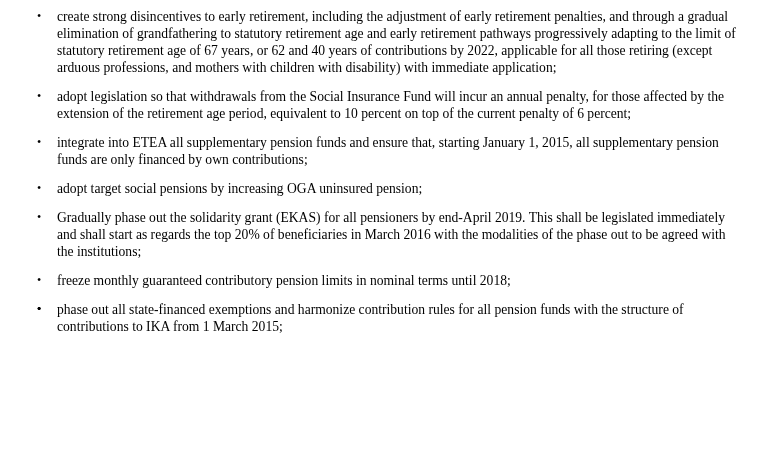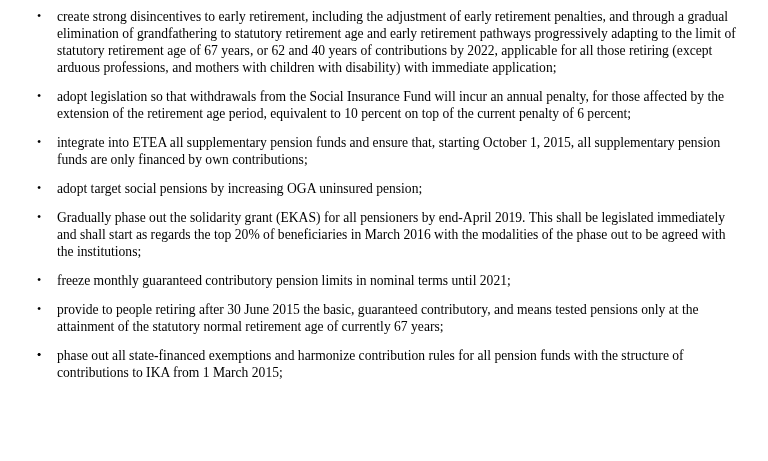--- a/index.html
+++ b/index.html
@@ -46,37 +46,36 @@
     <li>
       <span class="marker">•</span>
       <span>create strong disincentives to early retirement, including the adjustment of early retirement penalties, and through a gradual elimination of grandfathering to statutory retirement age and early retirement pathways progressively adapting to the limit of statutory retirement age of 67 years, or 62 and 40 years of contributions by 2022, applicable for all those retiring (except arduous professions, and mothers with children with disability) with immediate application;</span>
     </li>
     <li>
       <span class="marker">•</span>
       <span>adopt legislation so that withdrawals from the Social Insurance Fund will incur an annual penalty, for those affected by the extension of the retirement age period, equivalent to 10 percent on top of the current penalty of 6 percent;</span>
     </li>
     <li>
       <span class="marker">•</span>
-      <span>integrate into ETEA all supplementary pension funds and ensure that, starting October 1, 2015, all supplementary pension funds are only financed by own contributions;</span>
+      <span>integrate into ETEA all supplementary pension funds and ensure that, starting January 1, 2015, all supplementary pension funds are only financed by own contributions;</span>
     </li>
     <li>
       <span class="marker">•</span>
       <span>adopt target social pensions by increasing OGA uninsured pension;</span>
     </li>
     <li>
       <span class="marker">•</span>
       <span>Gradually phase out the solidarity grant (EKAS) for all pensioners by end-April 2019. This shall be legislated immediately and shall start as regards the top 20% of beneficiaries in March 2016 with the modalities of the phase out to be agreed with the institutions;</span>
     </li>
     <li>
       <span class="marker">•</span>
-      <span>freeze monthly guaranteed contributory pension limits in nominal terms until 2021;</span>
+      <span>freeze monthly guaranteed contributory pension limits in nominal terms until 2018;</span>
     </li>
     <li>
       <span class="marker">•</span>
-      <span>provide to people retiring after 30 June 2015 the basic, guaranteed contributory, and means tested pensions only at the attainment of the statutory normal retirement age of currently 67 years;</span>
     </li>
     <li>
       <span class="marker">•</span>
     </li>
     <li>
       <span class="marker">•</span>
       <span>phase out all state-financed exemptions and harmonize contribution rules for all pension funds with the structure of contributions to IKA from 1 March 2015;</span>
     </li>
   </ul>
 </div>

